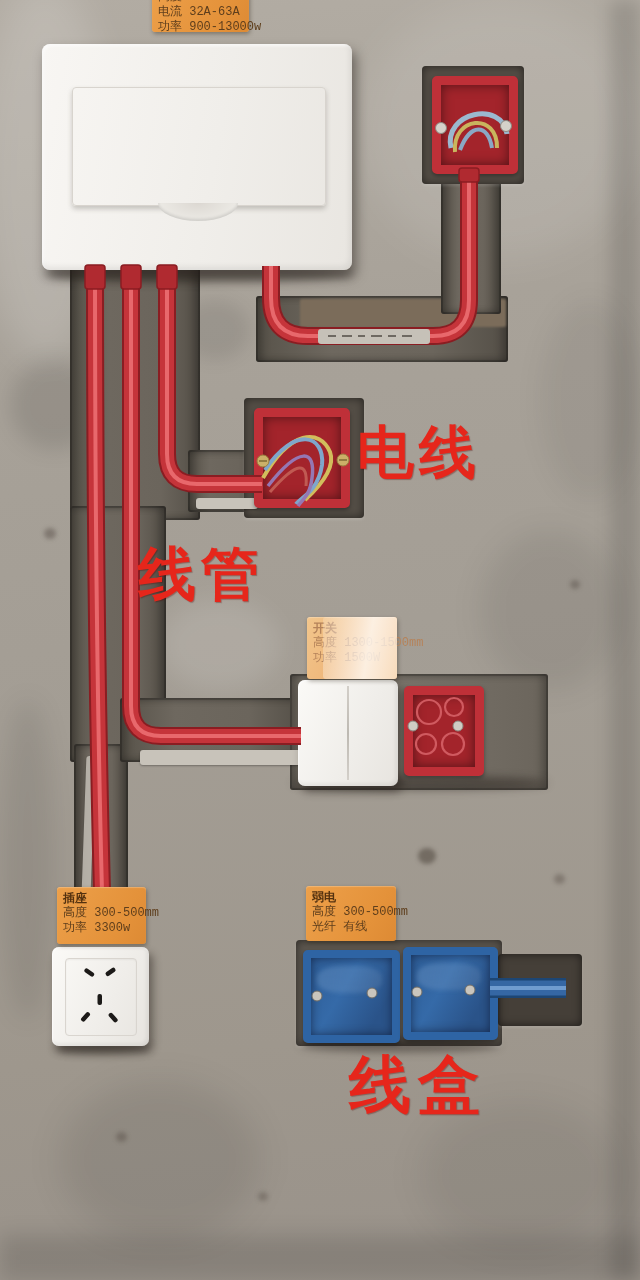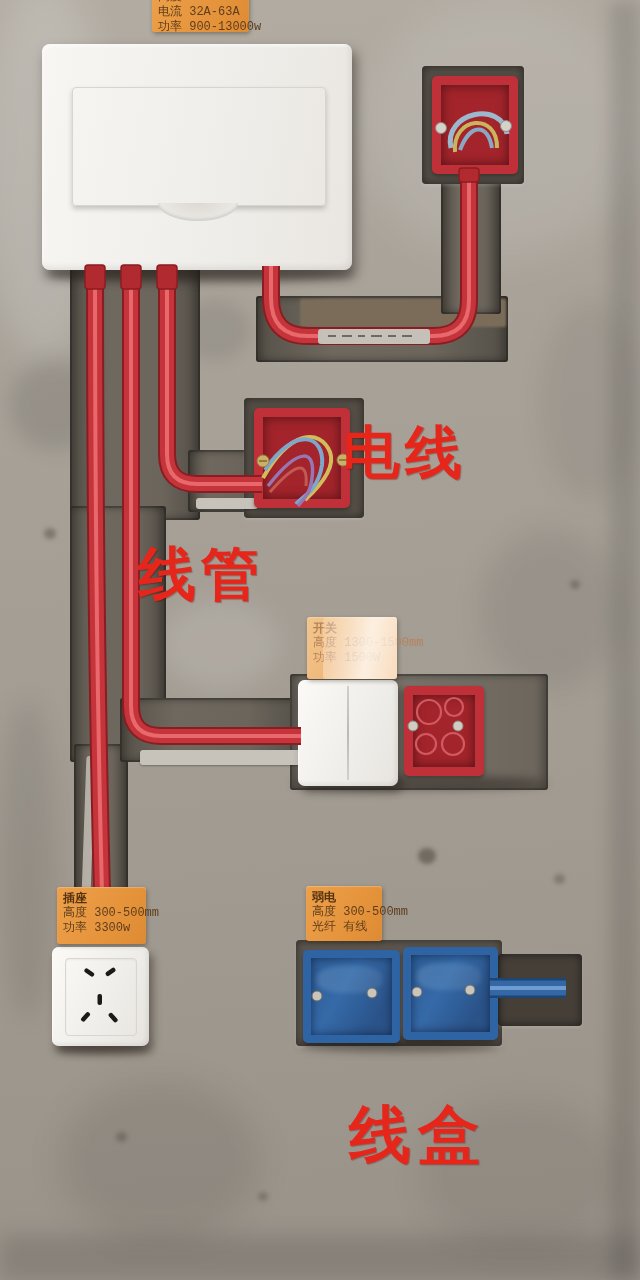--- a/index.html
+++ b/index.html
@@ -278,23 +278,23 @@
     <span class="l">功率 1500W</span>
     <div class="glare"></div>
   </div>
 
   <div class="olabel" style="left:57px;top:887px;width:89px;height:57px;z-index:7;">
     <span class="t">插座</span>
     <span class="l">高度 300-500mm</span>
     <span class="l">功率 3300w</span>
   </div>
 
-  <div class="olabel" style="left:306px;top:886px;width:76px;height:55px;z-index:7;">
+  <div class="olabel" style="left:306px;top:886px;width:90px;height:55px;z-index:7;">
     <span class="t">弱电</span>
     <span class="l">高度 300-500mm</span>
     <span class="l">光纤 有线</span>
   </div>
 
-  <div class="anno" style="left:343px;top:424px;font-size:57px;z-index:8;">电线</div>
+  <div class="anno" style="left:357px;top:424px;font-size:57px;z-index:8;">电线</div>
   <div class="anno" style="left:138px;top:545px;font-size:58px;z-index:8;">线管</div>
-  <div class="anno" style="left:349px;top:1104px;font-size:62px;letter-spacing:7px;z-index:8;">线盒</div>
+  <div class="anno" style="left:349px;top:1054px;font-size:62px;letter-spacing:7px;z-index:8;">线盒</div>
 
 </div>
 
 </body></html>

